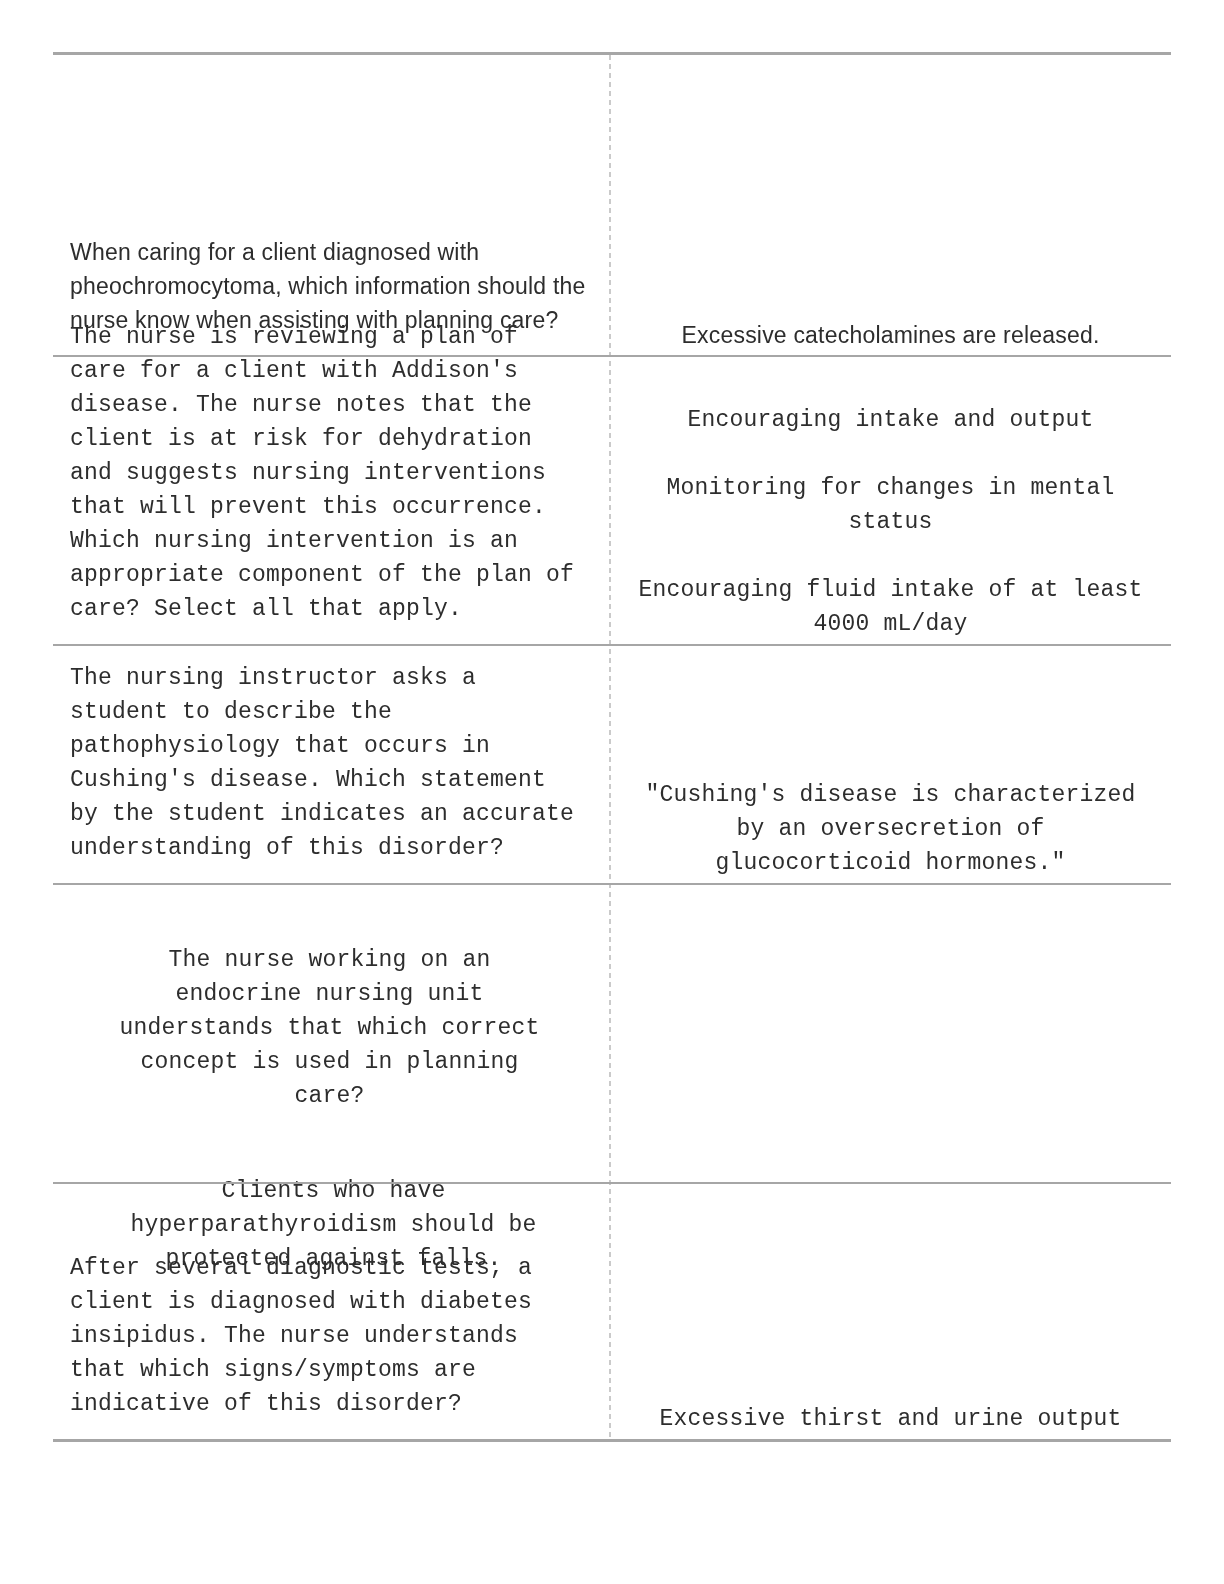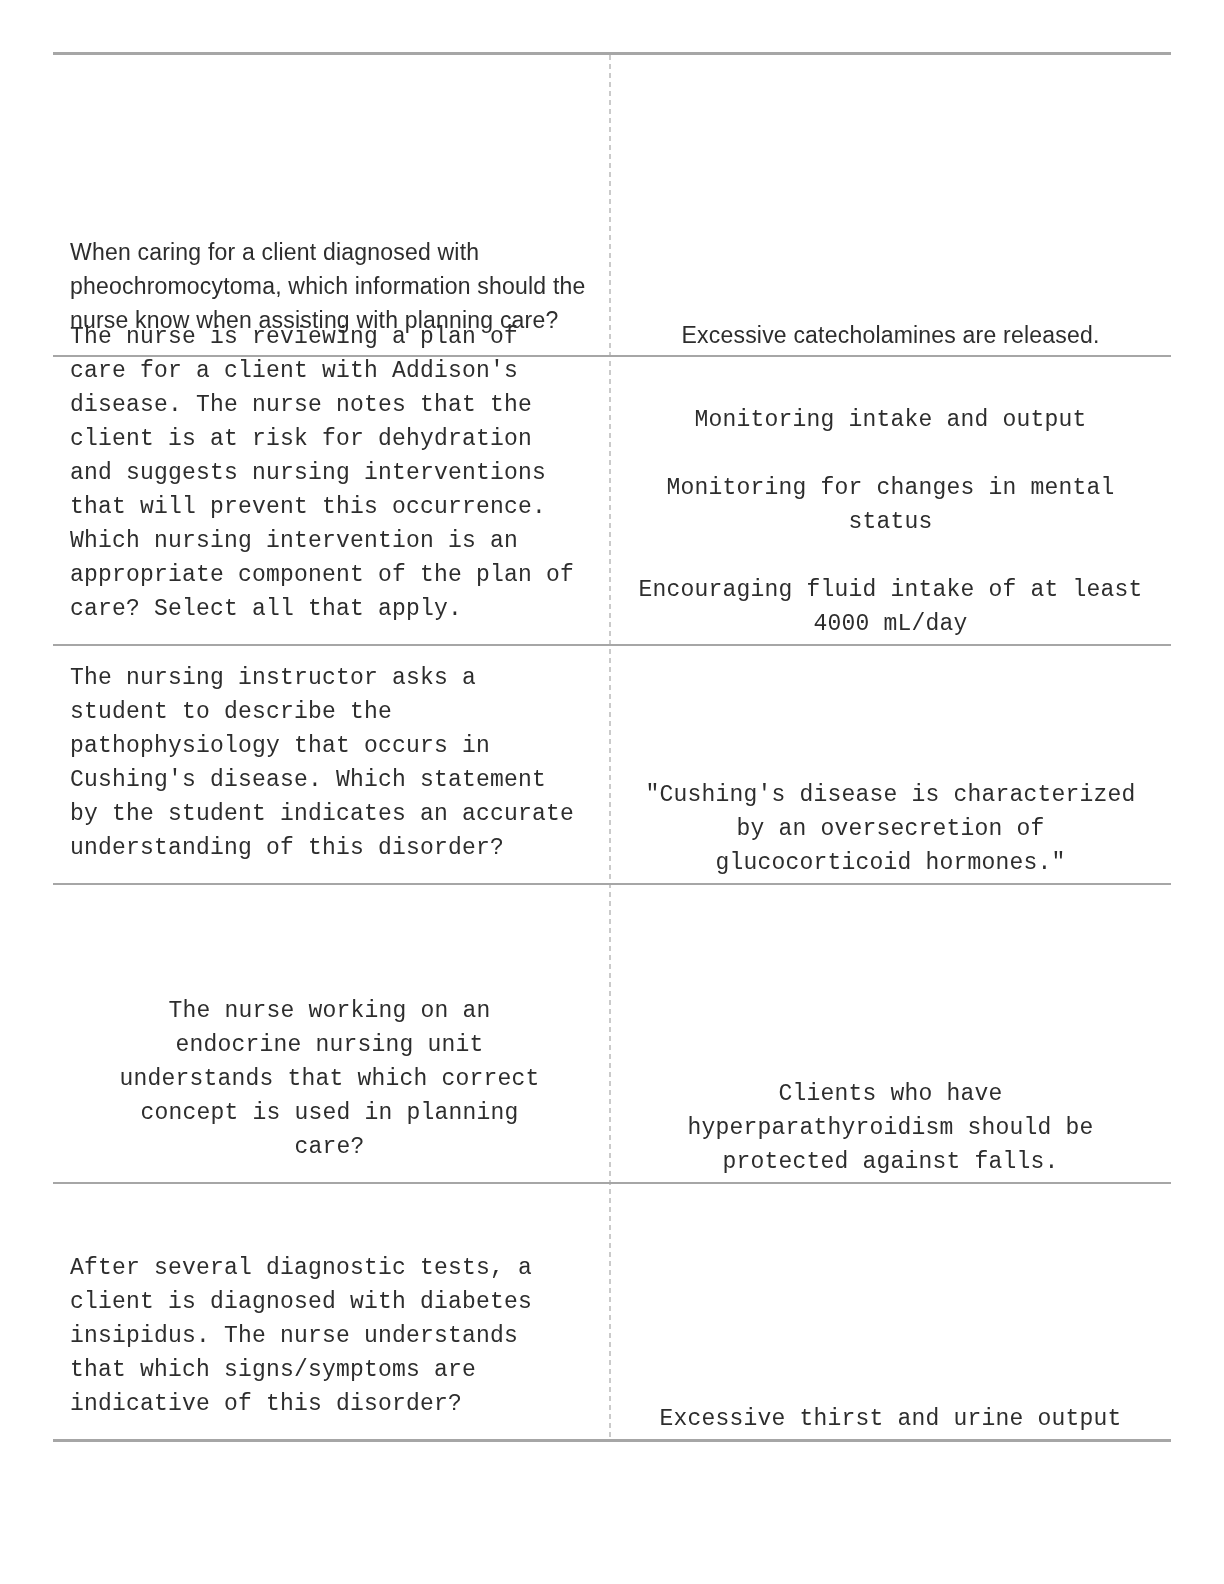--- a/index.html
+++ b/index.html
@@ -32,21 +32,21 @@
   .row {
     display: flex;
     position: relative;
     z-index: 1;
     background: transparent;
   }
   .row + .row { border-top: 2px solid #a6a6a6; font-family: Liberation Mono, monospace; }
   .r1 { height: 300px; }
   .r2 { height: 289px; }
   .r3 { height: 239px; }
-  .r4 { height: 299px; }
+  .r4 { height: 299px; flex-direction: column; }
   .r5 { height: 257px; }
   .cell {
     display: flex;
     flex-direction: column;
     justify-content: flex-end;
     margin-top: 40px;
   }
   .q {
     width: 557px;
     padding: 18px 22px 18px 17px;
@@ -85,21 +85,21 @@
     <div class="cell a">
       <p>Excessive catecholamines are released.</p>
     </div>
   </div>
 
   <div class="row r2">
     <div class="cell q">
       <p>The nurse is reviewing a plan of care for a client with Addison's disease. The nurse notes that the client is at risk for dehydration and suggests nursing interventions that will prevent this occurrence. Which nursing intervention is an appropriate component of the plan of care? Select all that apply.</p>
     </div>
     <div class="cell a">
-      <p>Monitoring intake and output</p>
+      <p>Encouraging intake and output</p>
       <p>Monitoring for changes in mental status</p>
       <p>Encouraging fluid intake of at least 4000 mL/day</p>
     </div>
   </div>
 
   <div class="row r3">
     <div class="cell q">
       <p>The nursing instructor asks a student to describe the pathophysiology that occurs in Cushing's disease. Which statement by the student indicates an accurate understanding of this disorder?</p>
     </div>
     <div class="cell a">

